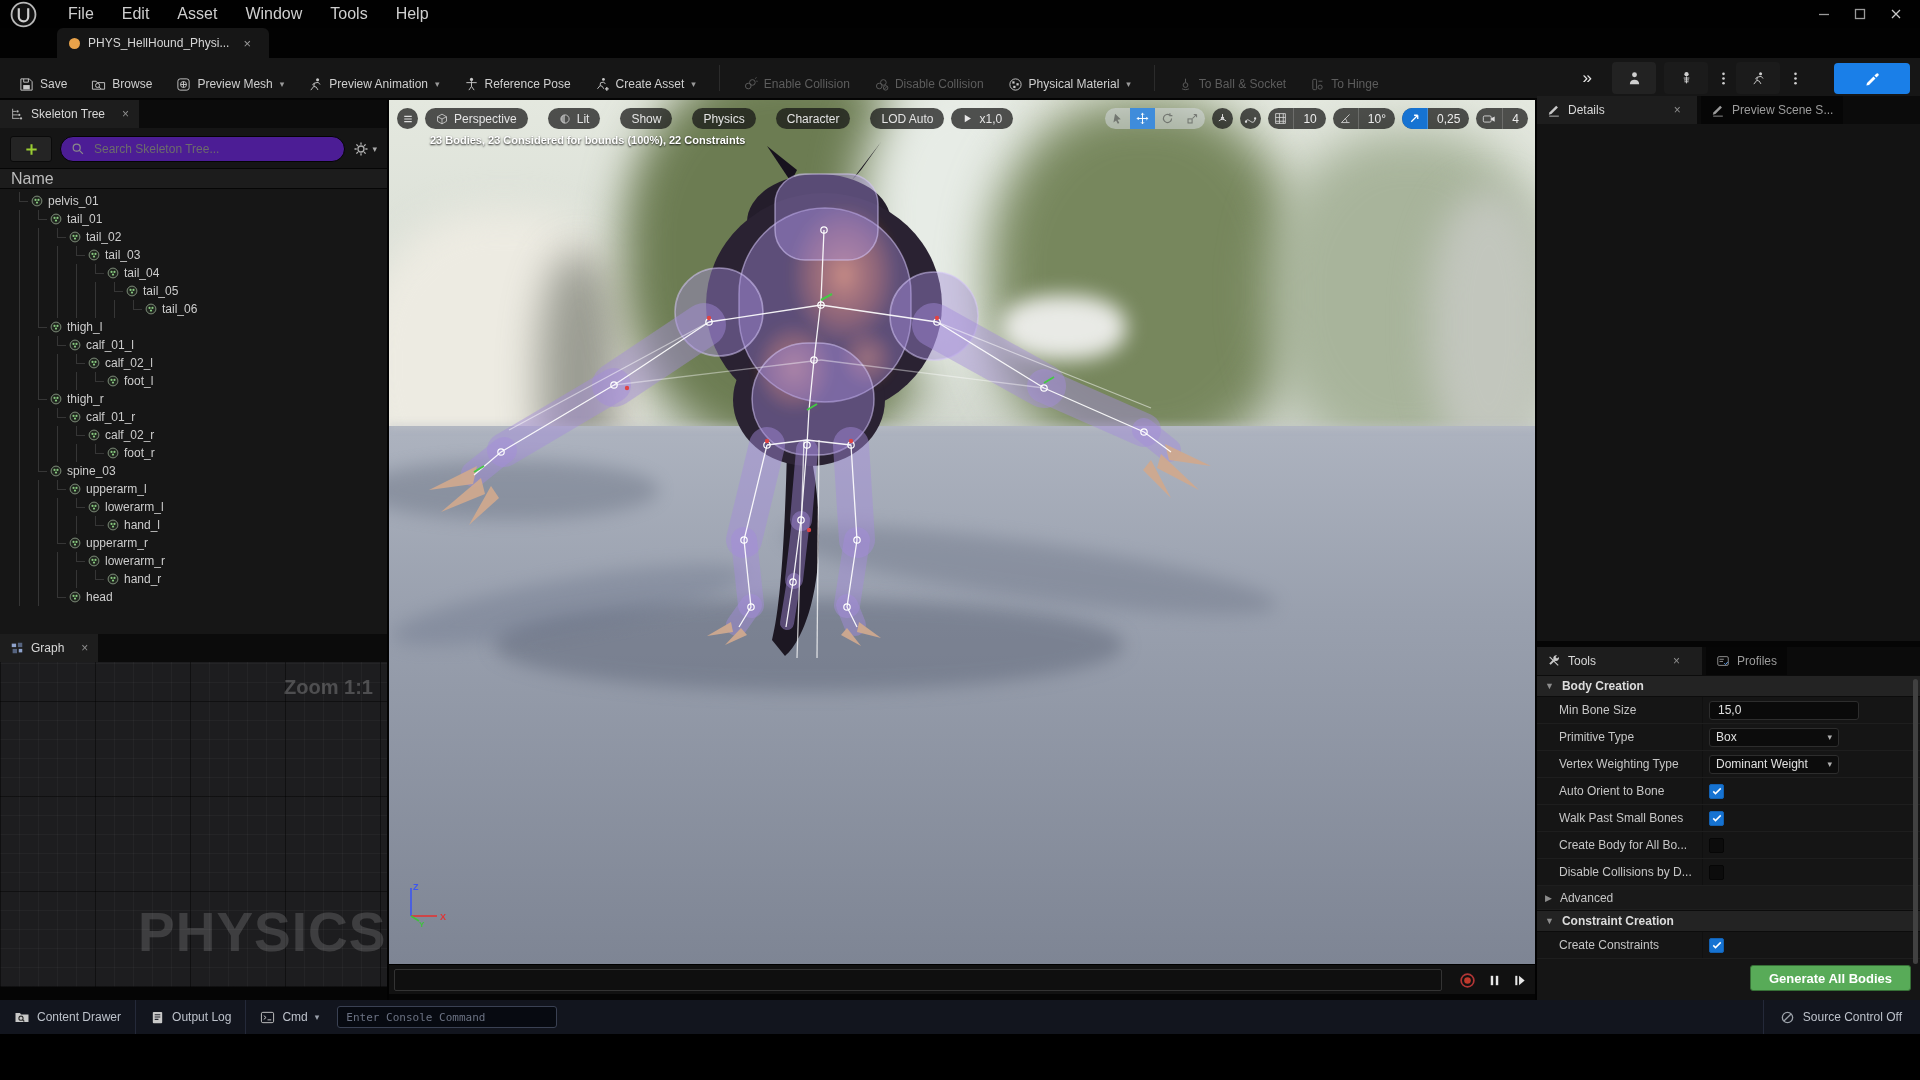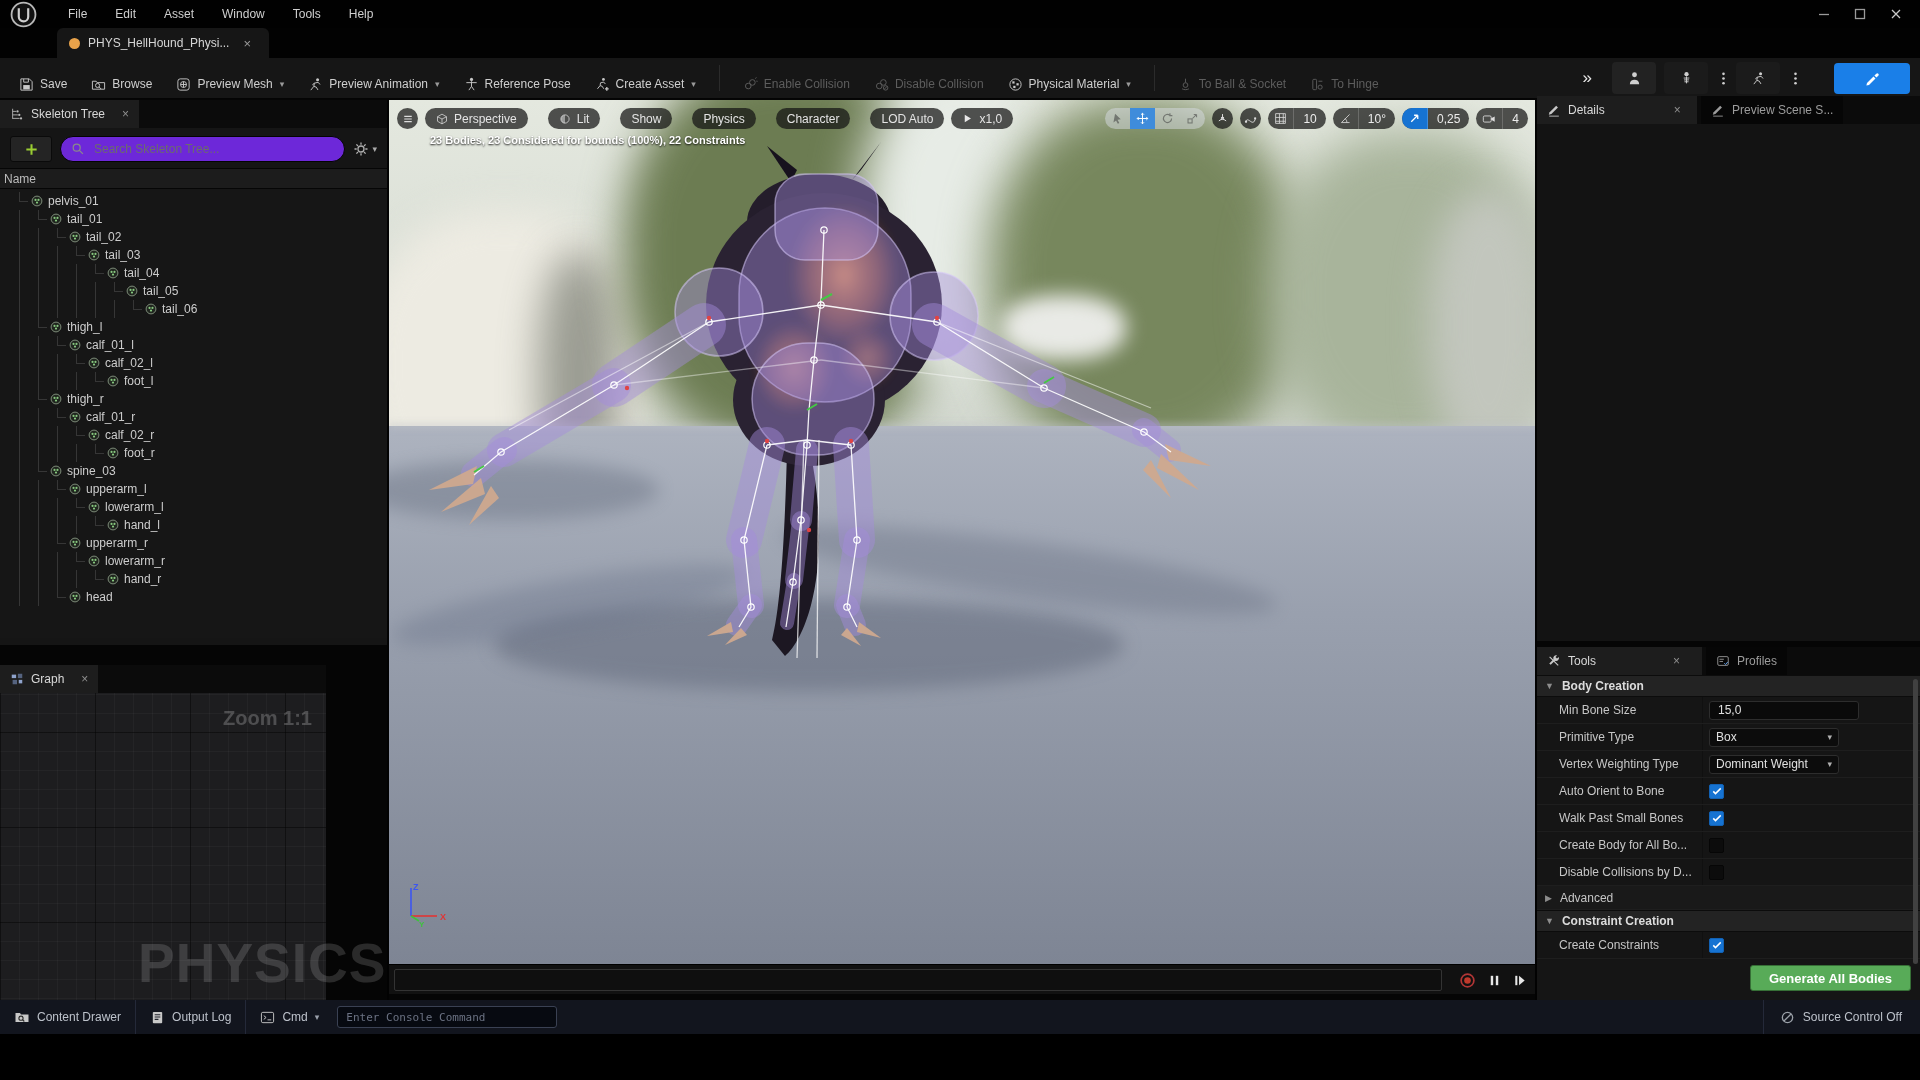--- a/index.html
+++ b/index.html
@@ -4,21 +4,21 @@
 <style>
   html,body{margin:0;padding:0;background:#000;}
   *{box-sizing:border-box;}
   #app{position:relative;width:1920px;height:1080px;background:#050505;overflow:hidden;
        font-family:"Liberation Sans",sans-serif;color:#cfcfcf;user-select:none;}
   .ic svg{display:block;}
   
   #menubar{position:absolute;left:0;top:0;width:1920px;height:28px;background:#010101;display:flex;align-items:center;}
   .ue-logo{margin-left:9px;width:29px;height:29px;}
   #menu-items{display:flex;margin-left:18px;gap:4px;}
-  .menu-item{padding:4px 12px;font-size:12px;color:#cfcfcf;cursor:default;}
+  .menu-item{padding:4px 12px;font-size:16px;color:#cfcfcf;cursor:default;}
   #win-controls{margin-left:auto;display:flex;gap:16px;margin-right:14px;}
   .win-btn{width:20px;height:20px;display:flex;align-items:center;justify-content:center;}
   
   #tabrow{position:absolute;left:0;top:28px;width:1920px;height:30px;background:#020202;}
   .asset-tab{position:absolute;left:57px;top:0;height:30px;min-width:212px;background:#161616;
     border-radius:6px 6px 0 0;display:flex;align-items:center;padding:0 10px 0 12px;gap:8px;}
   .dot{width:11px;height:11px;border-radius:50%;background:#e8a24a;}
   .tab-title{font-size:12px;color:#d6d6d6;white-space:nowrap;}
   .tab-close{color:#9a9a9a;font-size:13px;margin-left:6px;}
   
@@ -38,34 +38,34 @@
   
   .panel{position:absolute;background:#151515;}
   .ptabs{height:28px;background:#0b0b0b;display:flex;align-items:flex-end;}
   .ptab{height:28px;display:flex;align-items:center;gap:7px;padding:0 10px;font-size:12px;color:#9c9c9c;background:#060606;}
   .ptab.active{background:#1d1d1d;color:#d8d8d8;}
   .ptab .pclose{color:#8f8f8f;font-size:12px;margin-left:10px;}
   
   #skeleton-panel{left:0;top:100px;width:387px;height:545px;}
   .st-toolbar{display:flex;align-items:center;gap:8px;padding:8px 10px 6px 10px;}
   .st-plus{width:42px;height:26px;background:#242424;border:1px solid #0a0a0a;border-radius:3px;display:flex;align-items:center;justify-content:center;}
-  .st-search{flex:1;height:26px;background:#6d28d9;border:1px solid #040404;border-radius:13px;display:flex;align-items:center;padding:0 10px;gap:7px;}
+  .st-search{flex:1;height:26px;background:#4c1d95;border:1px solid #040404;border-radius:13px;display:flex;align-items:center;padding:0 10px;gap:7px;}
   .st-search input{background:transparent;border:0;outline:none;color:#bbb;font-size:12px;width:100%;font-family:"Liberation Sans",sans-serif;}
   .st-search input::placeholder{color:#6c6c6c;}
   .st-gear{display:flex;align-items:center;gap:3px;color:#aaa;font-size:9px;}
-  .st-colhead{height:21px;background:#1c1c1c;border-top:1px solid #060606;border-bottom:1px solid #060606;display:flex;align-items:center;padding-left:4px;font-size:12px;color:#bdbdbd;}
+  .st-colhead{height:21px;background:#1c1c1c;border-top:1px solid #060606;border-bottom:1px solid #060606;display:flex;align-items:center;padding-left:11px;font-size:16px;color:#bdbdbd;}
   #bone-tree{background:#161616;height:449px;overflow:hidden;padding-top:3px;}
   .trow{display:flex;align-items:center;height:18px;font-size:12px;color:#cdcdcd;padding-left:10px;}
   .ind{width:19px;height:18px;position:relative;flex:none;}
   .ind::before{content:'';position:absolute;left:9px;top:0;bottom:0;border-left:1px solid rgba(130,130,130,.30);}
   .ind.elbow::before{bottom:50%;}
   .ind.elbow::after{content:'';position:absolute;left:9px;right:1px;top:50%;border-top:1px solid rgba(130,130,130,.30);}
   .bone-ic{width:14px;height:14px;margin:0 4px 0 1px;flex:none;}
   
-  #graph-panel{left:0;top:665px;width:326px;height:353px;}
+  #graph-panel{left:0;top:634px;width:387px;height:353px;}
   #graph-body{position:relative;height:325px;background-color:#1d1d1f;
     background-image:
       repeating-linear-gradient(0deg, rgba(0,0,0,.55) 0 1px, transparent 1px 95px),
       repeating-linear-gradient(90deg, rgba(0,0,0,.55) 0 1px, transparent 1px 95px),
       repeating-linear-gradient(0deg, rgba(255,255,255,.03) 0 1px, transparent 1px 19px),
       repeating-linear-gradient(90deg, rgba(255,255,255,.03) 0 1px, transparent 1px 19px);}
   #graph-zoom{position:absolute;right:14px;top:14px;font-size:20px;font-weight:700;color:rgba(255,255,255,.22);}
   #graph-watermark{position:absolute;left:138px;top:238px;font-size:55px;font-weight:700;color:rgba(255,255,255,.15);letter-spacing:1px;}
   
   #details-panel{left:1537px;top:96px;width:454px;height:545px;}

